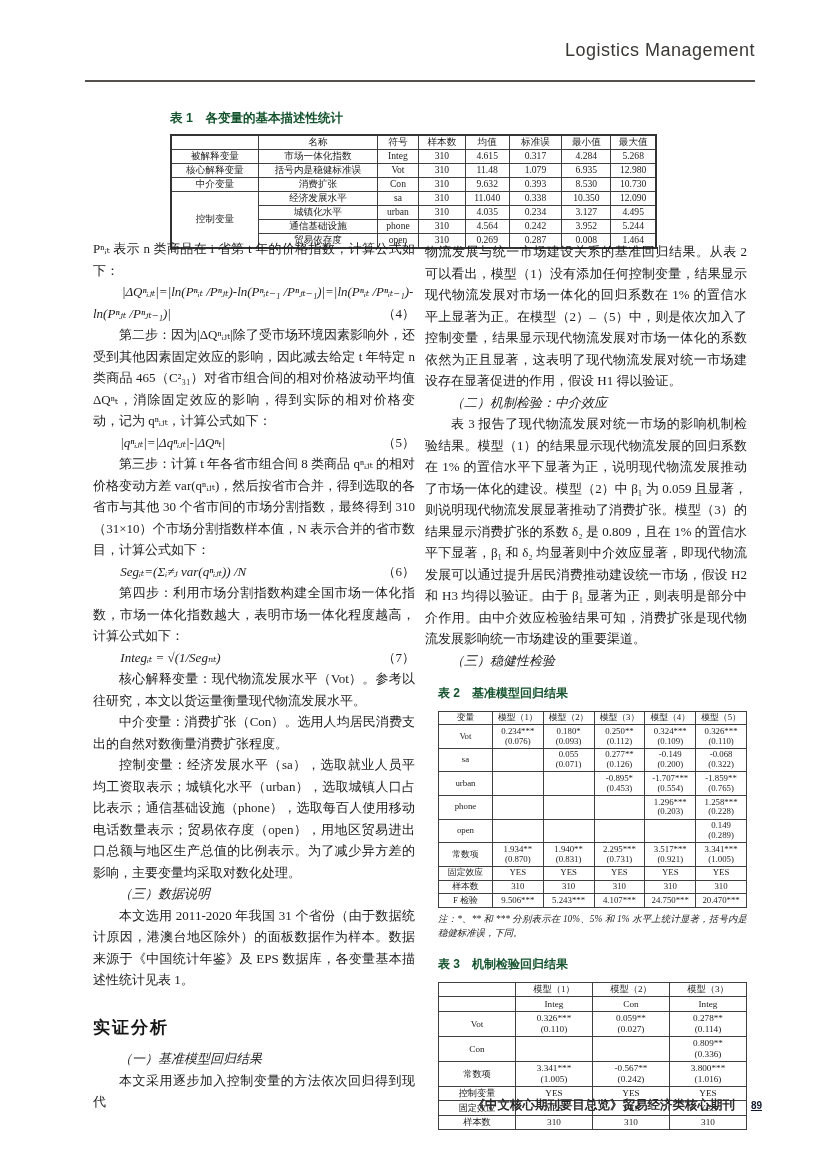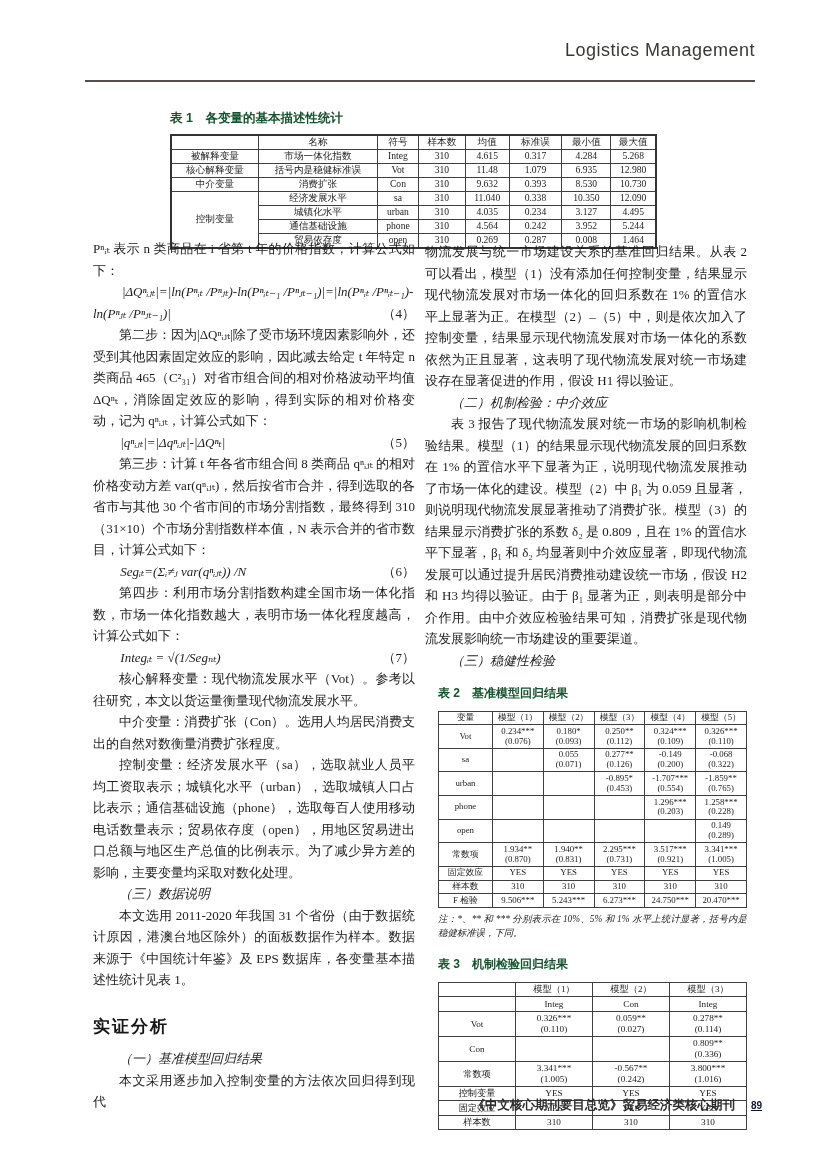--- a/index.html
+++ b/index.html
@@ -41,21 +41,21 @@
   .col.left{ left:93px; top:238px; }
   .col.right{ left:425px; top:241px; }
   .para{ margin:0; text-indent:2em; }
   .para.flush{ text-indent:0; }
   .para.kai{ font-style:italic; }
   .equation{ display:flex; align-items:baseline; padding-left:2.1em;justify-content:center; }
   .equation.flush{ padding-left:0; }
   .eq-text{ font-style:italic; }
   .eq-num{ margin-left:auto; font-style:normal; }
   .section{
-    font-family:Liberation Mono, monospace;
+    font-family:Liberation Sans, sans-serif;
     font-size:17px; font-weight:bold; letter-spacing:2px;
     margin:26px 0 10px 0; text-indent:0; color:#161616;
   }
   
   .tbl-block{ padding-left:13px; margin-top:12px; }
   .tbl-block .table-caption{ margin:2px 0 6px 0; font-size:12px; }
   .t2,.t3{ border:1.6px solid #333; }
   .t2 th,.t2 td,.t3 th,.t3 td{
     font-size:8.8px; line-height:9.8px; padding:1.5px 2px; white-space:pre-line;
   }
@@ -328,21 +328,21 @@
                 <td>310</td>
                 <td>310</td>
                 <td>310</td>
                 <td>310</td>
                 <td>310</td>
               </tr>
               <tr>
                 <td>F 检验</td>
                 <td>9.506***</td>
                 <td>5.243***</td>
-                <td>6.273***</td>
+                <td>4.107***</td>
                 <td>24.750***</td>
                 <td>20.470***</td>
               </tr>
             </tbody>
           </table>
         </div>
       <p class="note">注：*、** 和 *** 分别表示在 10%、5% 和 1% 水平上统计显著，括号内是稳健标准误，下同。</p>
     </div>
 
     <div class="tbl-block">

